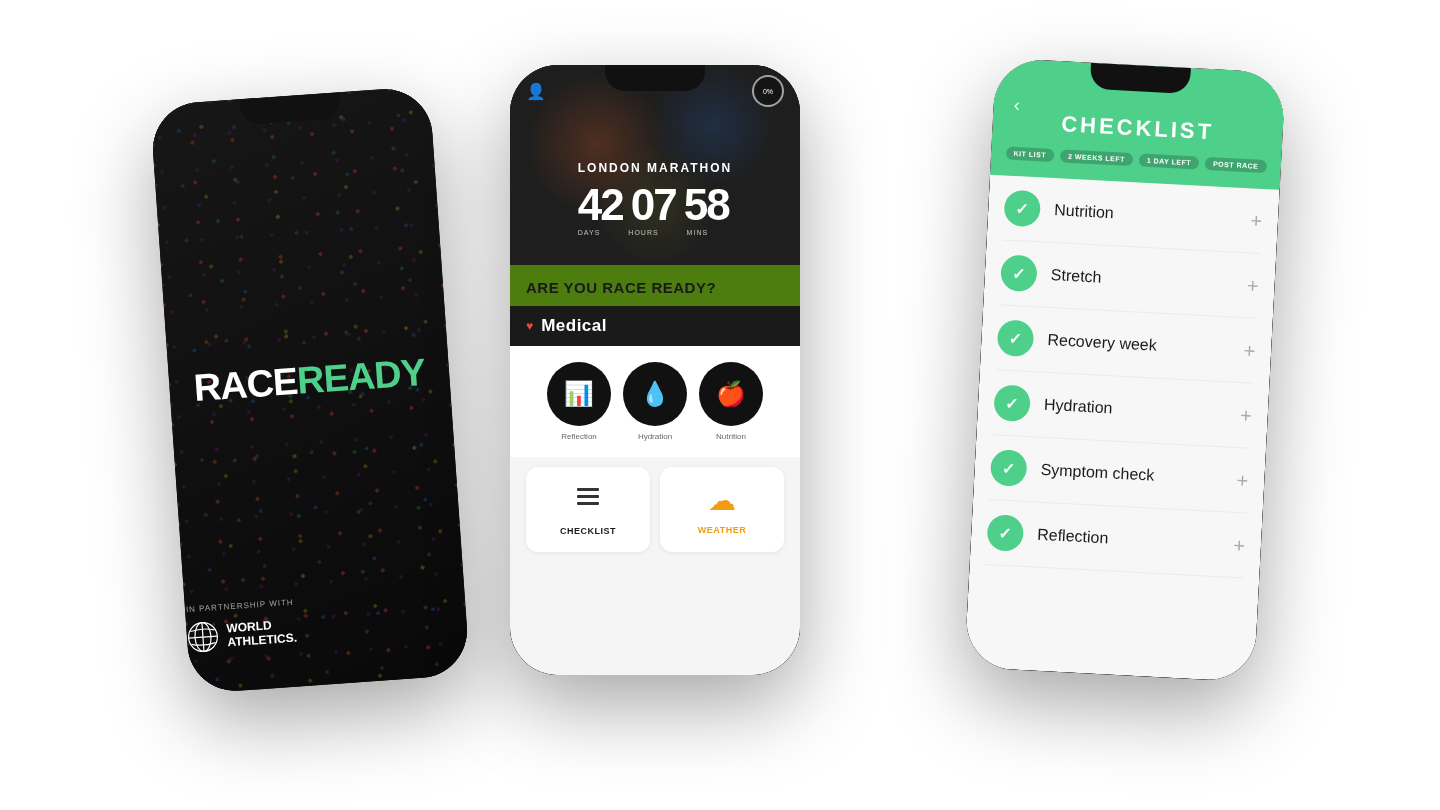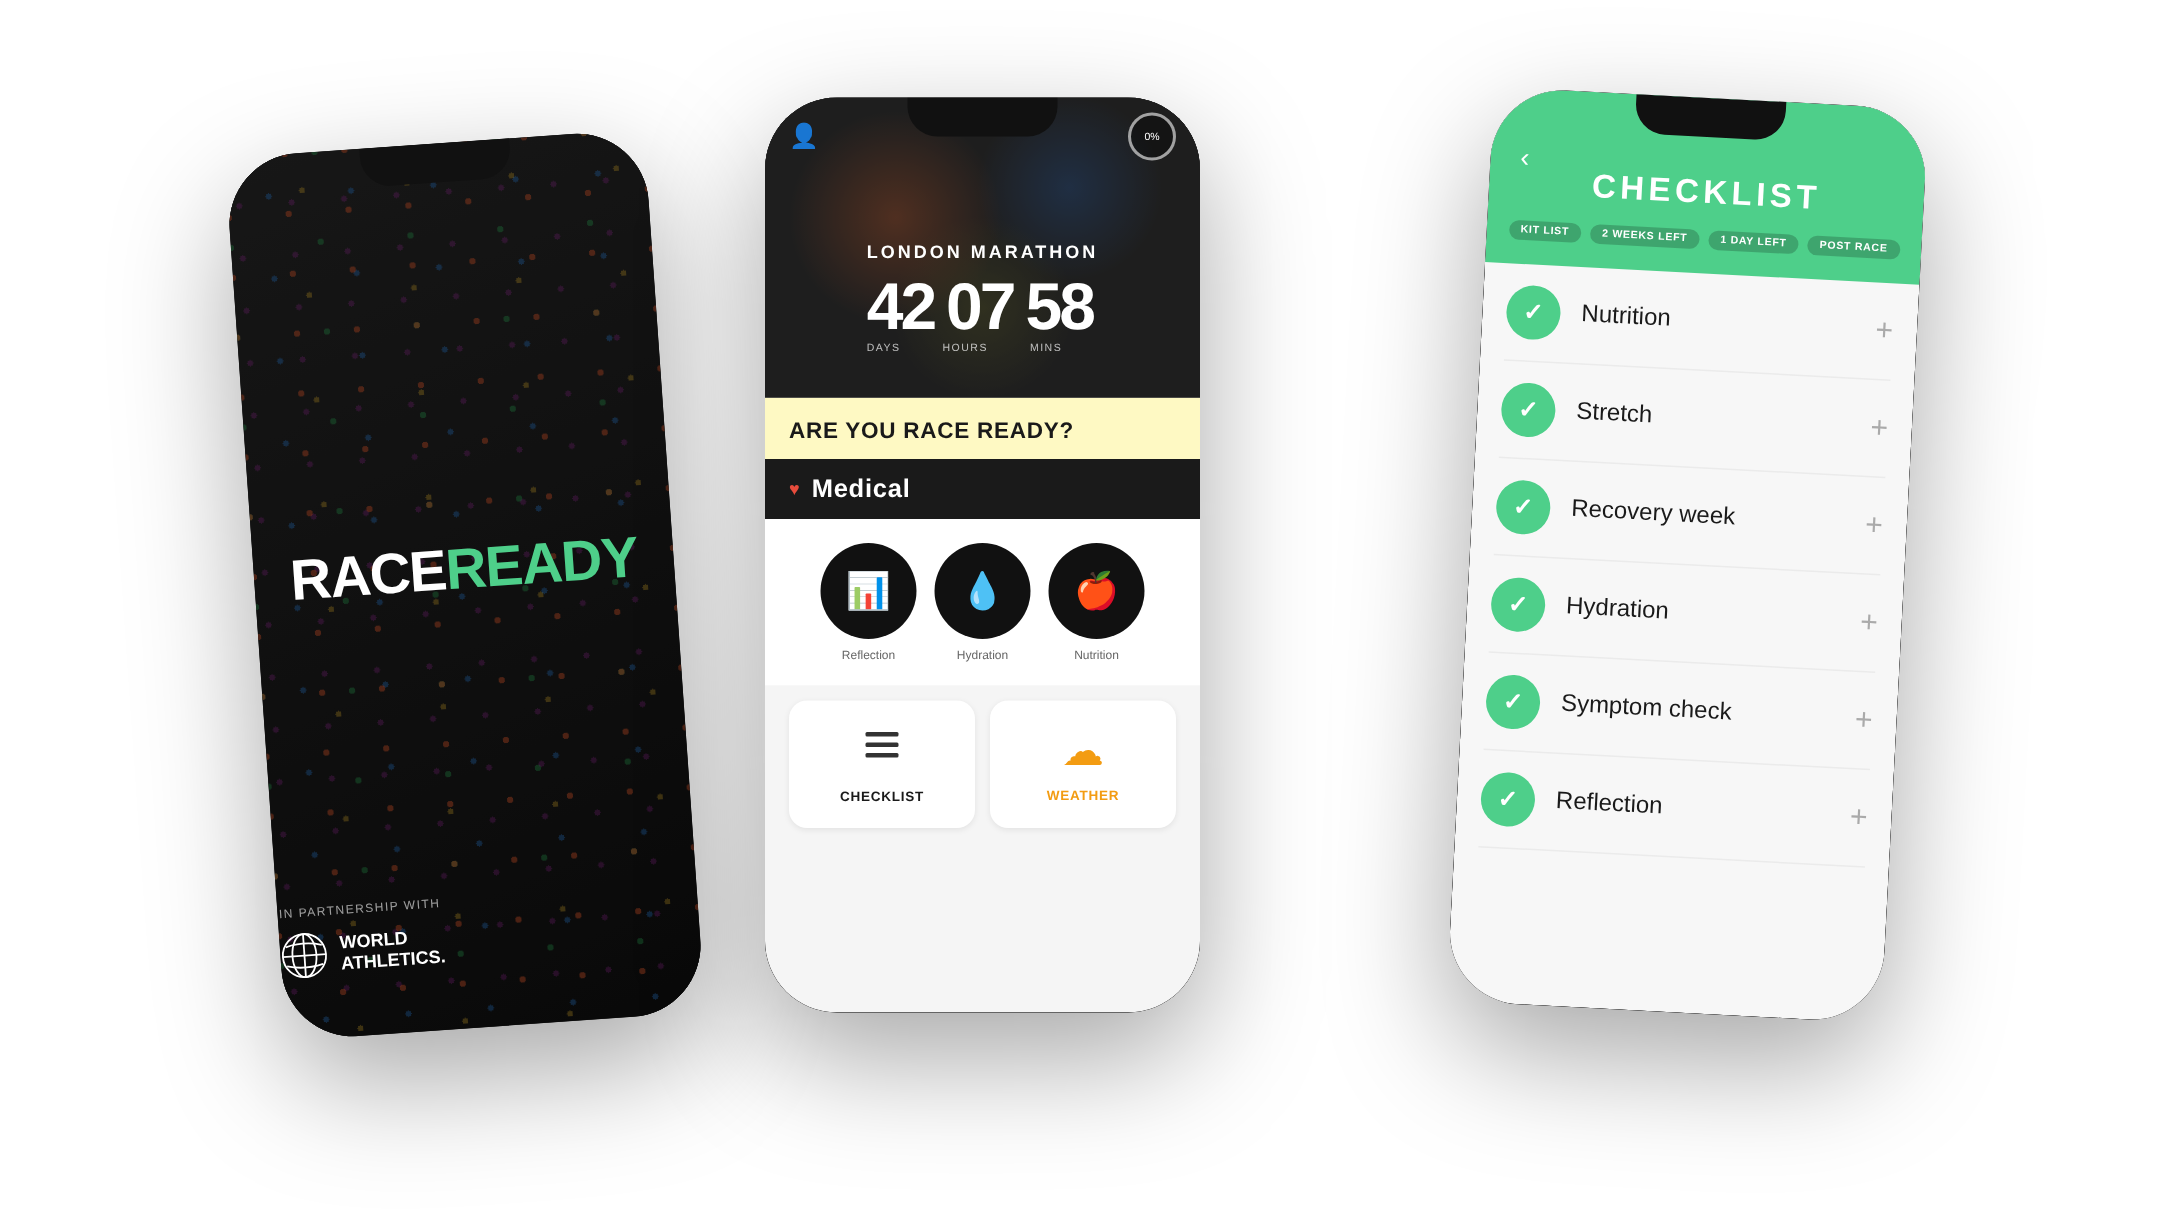--- a/index.html
+++ b/index.html
@@ -281,21 +281,21 @@
     }
 
     .marathon-body {
       flex: 1;
       background: #f5f5f5;
       overflow: hidden;
       border-radius: 0;
     }
 
     .race-ready-question {
-      background: #fef9c3;
+      background: #4d7c0f;
       padding: 14px 16px 10px;
       font-size: 15px;
       font-weight: 900;
       color: #1a1a1a;
       text-transform: uppercase;
       letter-spacing: 0.5px;
     }
 
     .medical-bar {
       background: #1a1a1a;

